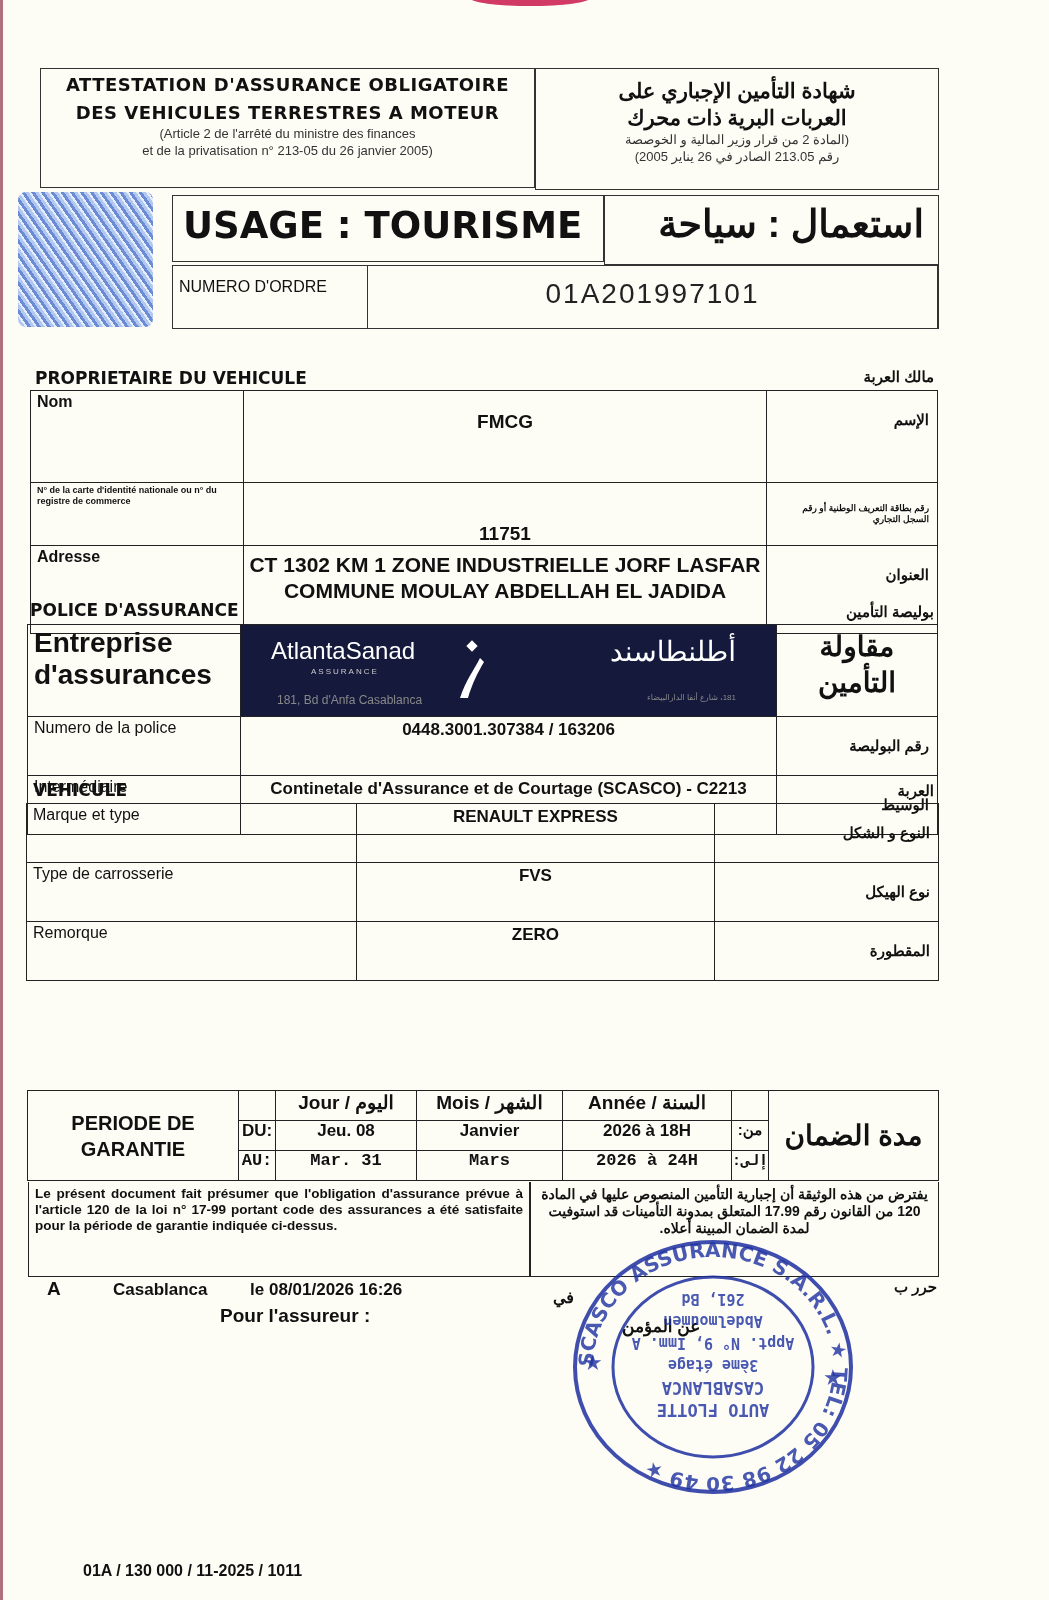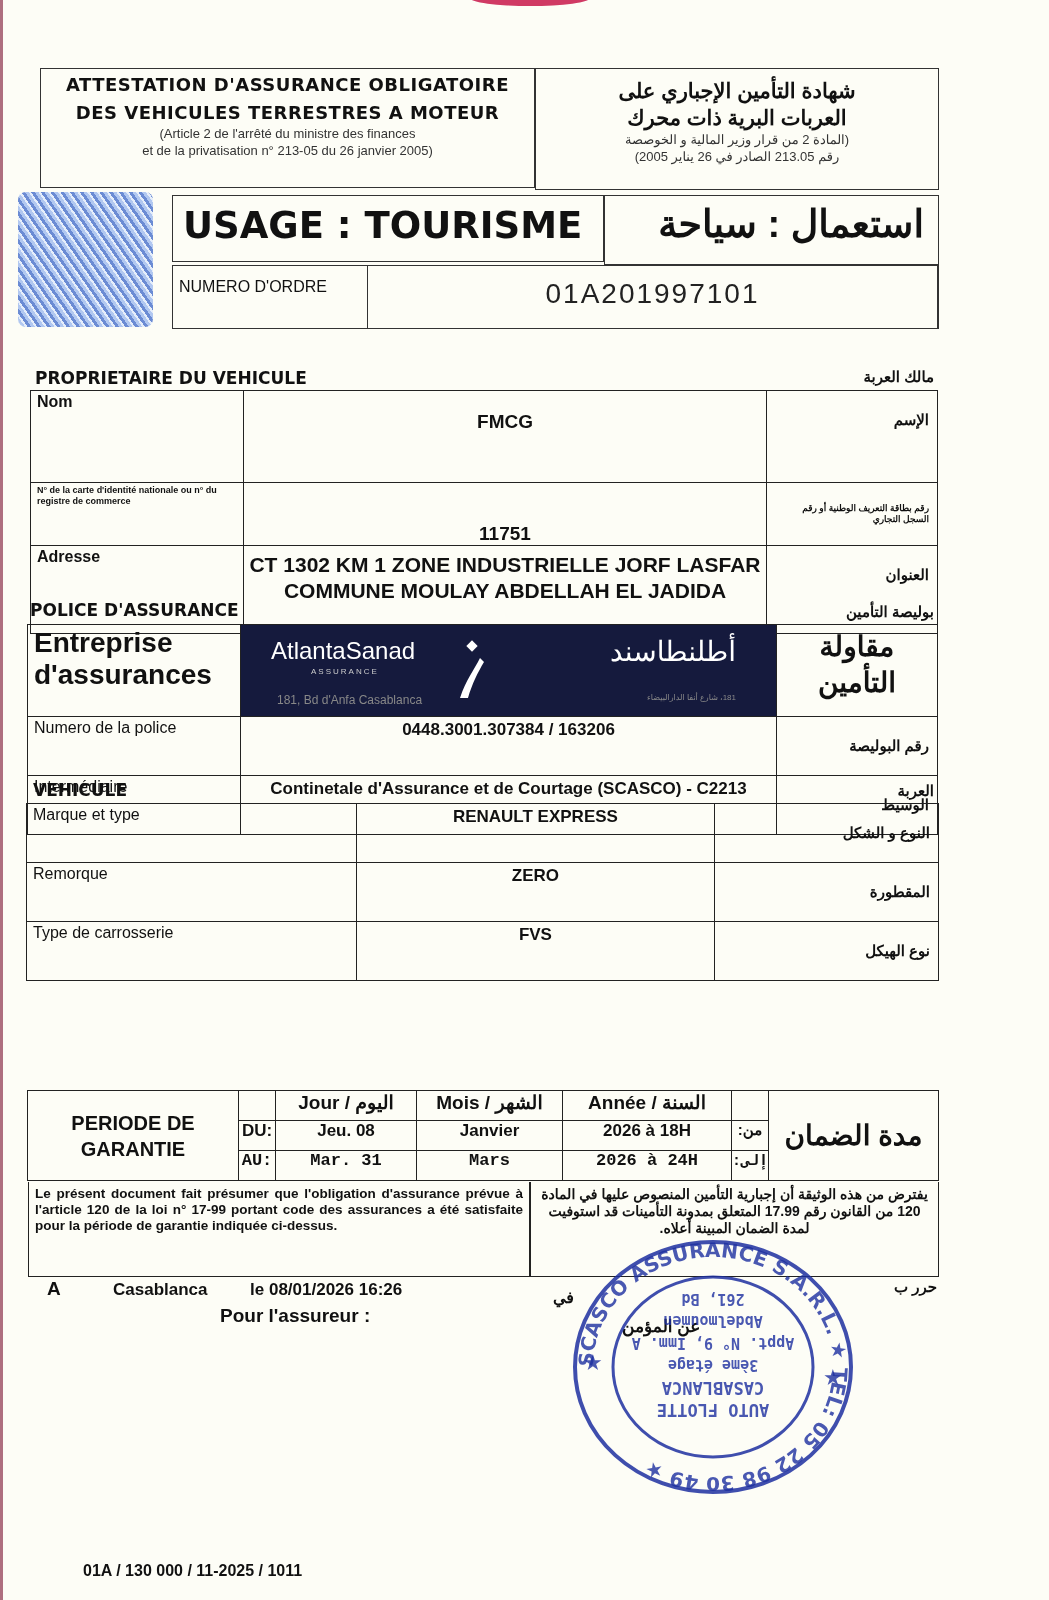--- a/index.html
+++ b/index.html
@@ -161,28 +161,28 @@
 <div class="abs sec-ar" style="right:115px; top:782px;">العربة</div>
 
 <table class="grid" style="left:26px; top:803px; width:913px;">
   <tbody>
   <tr style="height:28px;">
     <td class="lbl">Marque et type</td>
     <td class="val" style="font-size:17px; padding-top:3px;">RENAULT EXPRESS</td>
     <td class="ar">النوع و الشكل</td>
   </tr>
   <tr style="height:28px;">
+    <td class="lbl">Type de carrosserie</td>
+    <td class="val" style="font-size:17px; padding-top:3px;">FVS</td>
+    <td class="ar">نوع الهيكل</td>
+  </tr>
+  <tr style="height:28px;">
     <td class="lbl">Remorque</td>
     <td class="val" style="font-size:17px; padding-top:3px;">ZERO</td>
     <td class="ar">المقطورة</td>
-  </tr>
-  <tr style="height:28px;">
-    <td class="lbl">Type de carrosserie</td>
-    <td class="val" style="font-size:17px; padding-top:3px;">FVS</td>
-    <td class="ar">نوع الهيكل</td>
   </tr>
 </tbody>
   </table>
 
 <table class="grid period" style="left:27px; top:1090px; width:912px;">
   <tbody>
       <tr style="height:30px;">
     <td rowspan="3" style="width:210px; font-size:20px; line-height:26px; vertical-align:middle;">
       <div>PERIODE DE</div>
       <div>GARANTIE</div>

